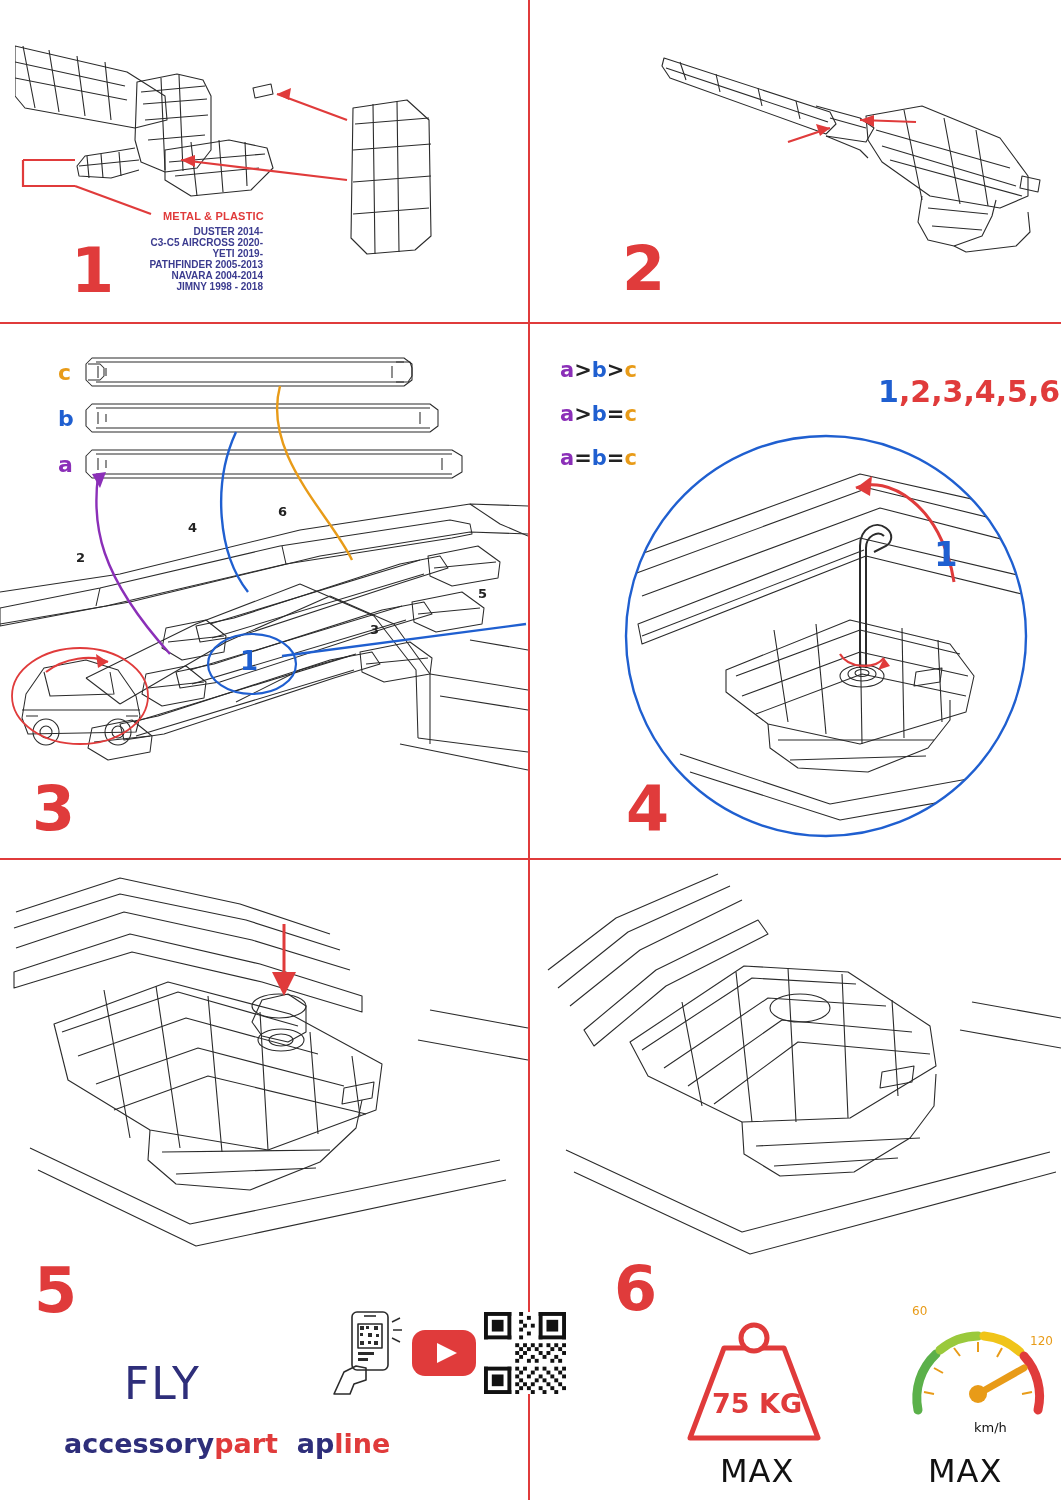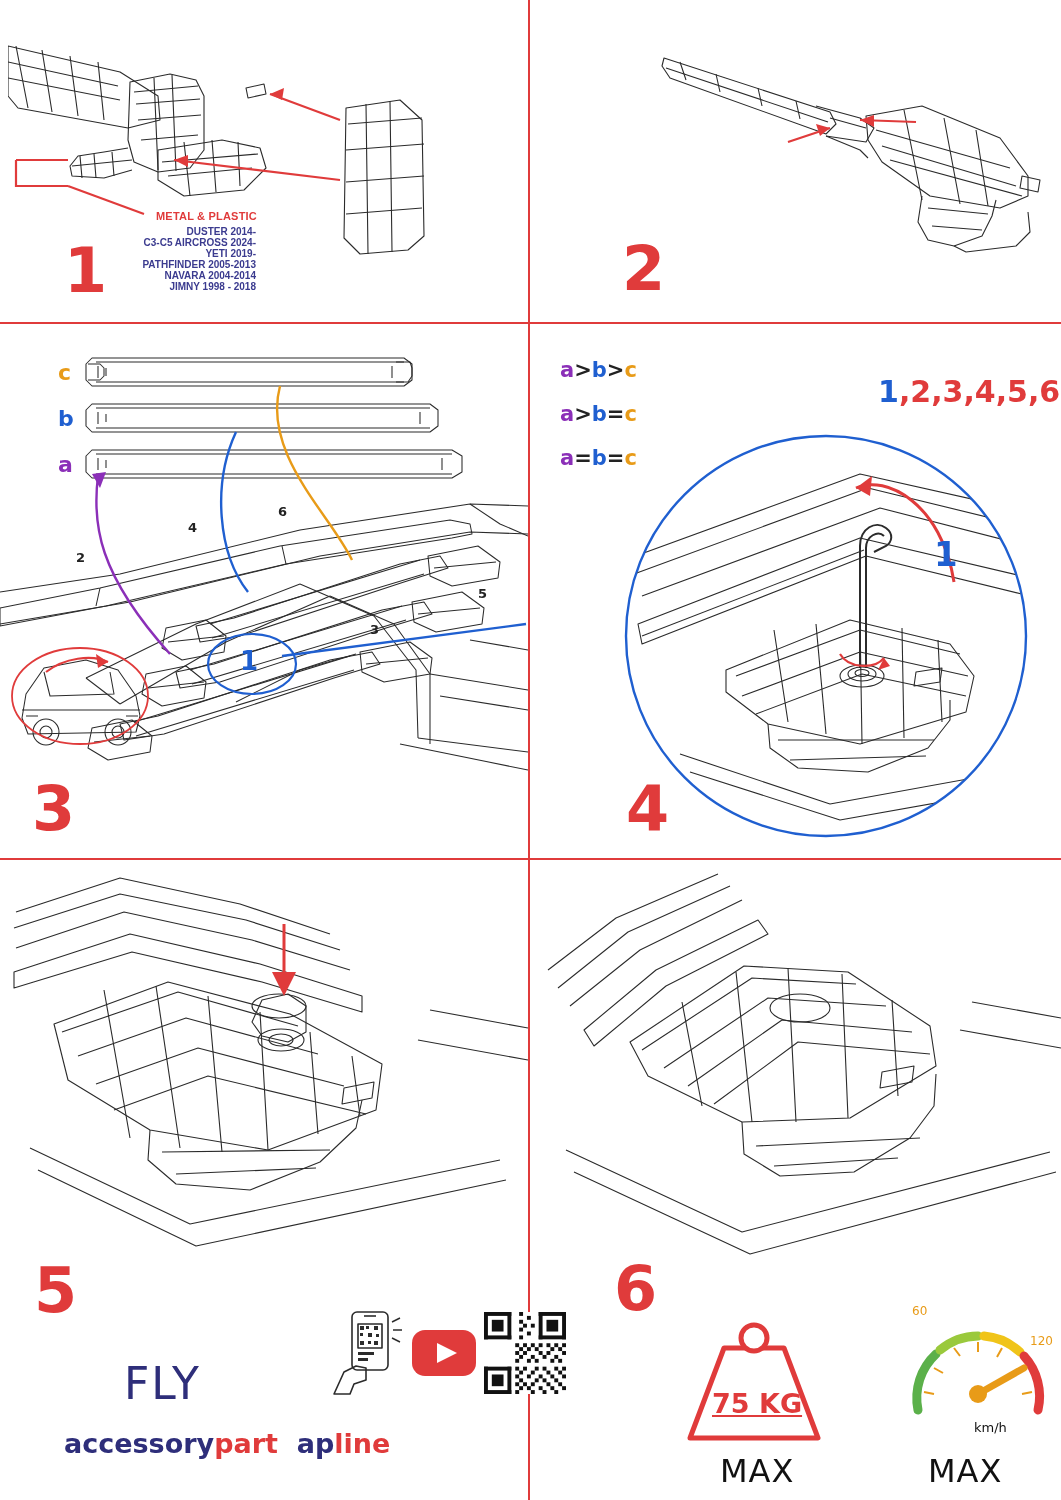--- a/index.html
+++ b/index.html
@@ -160,21 +160,21 @@
 <body>
 
 <div class="sheet">
 
   <div class="hr" style="top:322px;"></div>
   <div class="hr" style="top:858px;"></div>
   <div class="vr" style="top:0px;left:528px;height:322px;"></div>
   <div class="vr" style="top:324px;left:528px;height:534px;"></div>
   <div class="vr" style="top:860px;left:528px;height:640px;"></div>
 
-  <div class="panel" style="left:8px;top:0;width:528px;height:322px;">
+  <div class="panel" style="left:15px;top:0;width:528px;height:322px;">
     <svg width="528" height="322" viewBox="0 0 528 322">
       <g fill="none" stroke="#2b2b2b" stroke-width="1.1" stroke-linejoin="round">
 
         <path d="M0 46 L112 72 L150 96 L152 120 L120 128 L10 108 L0 96 Z"></path>
         <path d="M0 62 L110 86"></path>
         <path d="M0 78 L112 100"></path>
         <path d="M8 46 L20 108 M34 50 L44 112 M62 56 L70 116 M90 62 L96 120"></path>
 
         <path d="M122 82 L162 74 L188 80 L196 96 L196 150 L182 168 L150 172 L126 162 L120 140 Z"></path>
         <path d="M126 92 L190 86"></path>
@@ -212,21 +212,21 @@
       </g>
       <g fill="#e03b3b">
         <polygon points="262,94 276,88 274,100"></polygon>
         <polygon points="166,160 180,155 180,167"></polygon>
       </g>
     </svg>
 
     <div class="note-title" style="left:148px;top:210px;">METAL &amp; PLASTIC</div>
     <div class="note-list" style="left:0px;top:226px;width:248px;">
       <div>DUSTER 2014-</div>
-      <div>C3-C5 AIRCROSS 2024-</div>
+      <div>C3-C5 AIRCROSS 2020-</div>
       <div>YETI 2019-</div>
       <div>PATHFINDER 2005-2013</div>
       <div>NAVARA 2004-2014</div>
       <div>JIMNY 1998 - 2018</div>
     </div>
     <div class="step-num" style="left:56px;top:240px;">1</div>
   </div>
 
   <div class="panel" style="left:530px;top:0;width:531px;height:322px;">
     <svg width="531" height="322" viewBox="0 0 531 322">
@@ -631,21 +631,21 @@
         <path d="M352 212 L384 206 L382 222 L350 228 Z"></path>
       </g>
     </svg>
 
     <div class="step-num" style="left:84px;top:398px;">6</div>
 
     <svg width="152" height="132" viewBox="0 0 152 132" style="position:absolute;left:148px;top:454px;">
       <path d="M46 34 L106 34 L140 124 L12 124 Z" fill="#ffffff" stroke="#e03b3b" stroke-width="5" stroke-linejoin="round"></path>
       <circle cx="76" cy="24" r="13" fill="#ffffff" stroke="#e03b3b" stroke-width="5"></circle>
     </svg>
-    <div class="kg-text" style="left:182px;top:528px;text-decoration:underline;">75 KG</div>
+    <div class="kg-text" style="left:182px;top:528px;">75 KG</div>
     <div class="maxlabel" style="left:190px;top:592px;">MAX</div>
 
     <svg width="160" height="128" viewBox="0 0 160 128" style="position:absolute;left:368px;top:450px;">
       <path d="M20 100 A60 60 0 0 1 38 44" fill="none" stroke="#5bb04a" stroke-width="9" stroke-linecap="round"></path>
       <path d="M42 40 A60 60 0 0 1 80 26" fill="none" stroke="#9ac93c" stroke-width="9" stroke-linecap="round"></path>
       <path d="M86 26 A60 60 0 0 1 122 42" fill="none" stroke="#f0c419" stroke-width="9" stroke-linecap="round"></path>
       <path d="M126 46 A60 60 0 0 1 140 100" fill="none" stroke="#e03b3b" stroke-width="9" stroke-linecap="round"></path>
       <g stroke="#e89b18" stroke-width="2">
         <path d="M26 82 L36 84 M36 58 L45 63 M56 38 L62 46 M80 32 L80 42 M104 38 L99 47 M124 58 L115 63 M134 82 L124 84"></path>
       </g>

